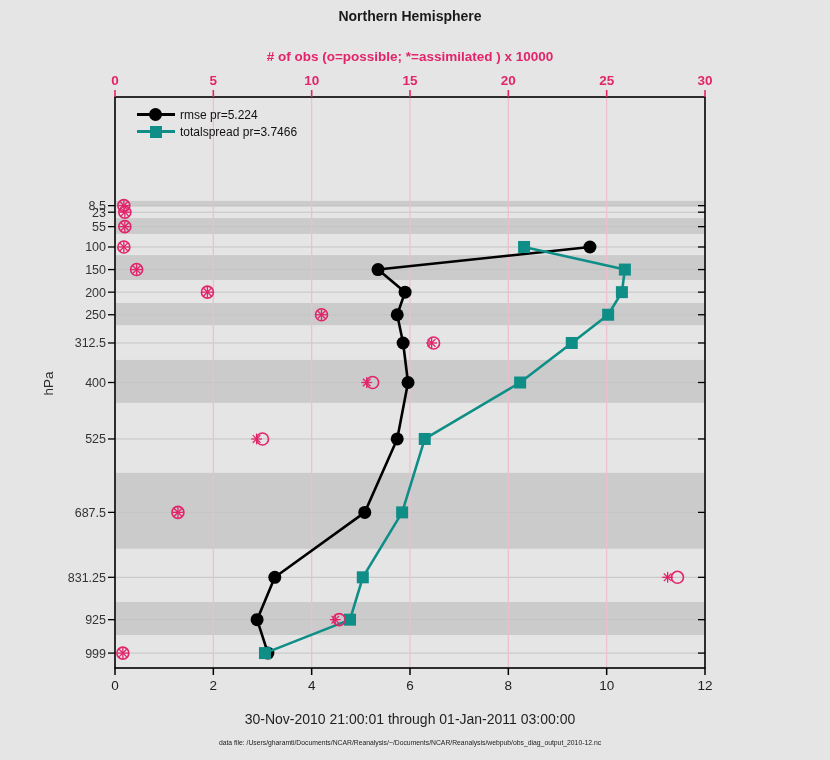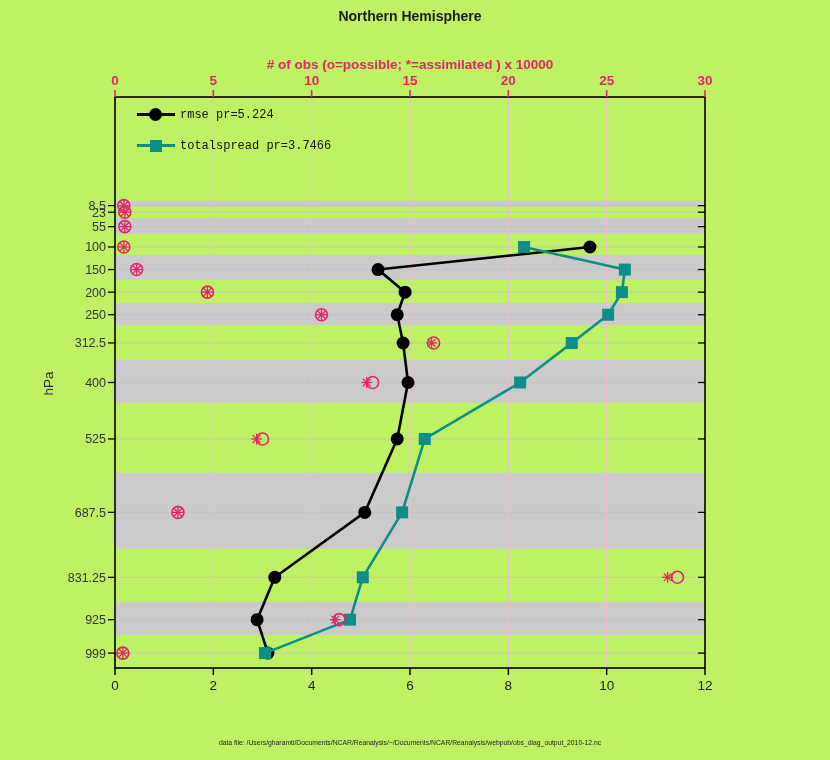--- a/index.html
+++ b/index.html
@@ -1,29 +1,29 @@
 <!DOCTYPE html>
 <html><head>
 <meta charset="utf-8">
 <style>
   html,body{margin:0;padding:0;background:#ffffff;}
   .fig{
-    position:relative;width:830px;height:760px;background:#bef264;overflow:hidden;
+    position:relative;width:830px;height:760px;background:#e5e5e5;overflow:hidden;
     font-family:"Liberation Sans", sans-serif;
   }
   .abs{position:absolute;}
   .plot-centered{left:115px;width:590px;text-align:center;}
   .title1{top:8px;font-size:14px;font-weight:bold;color:#1a1a1a;}
   .title2{top:27px;font-size:14px;font-weight:bold;color:#1a1a1a;letter-spacing:.2px;}
-  .top-label{top:49px;font-size:13.5px;font-weight:bold;color:#e2246a;margin-top:8px;}
+  .top-label{top:49px;font-size:13.5px;font-weight:bold;color:#e2246a;}
   .ylabel{left:36px;top:376px;font-size:13.5px;color:#2b2b2b;transform:rotate(-90deg);transform-origin:center;}
   .xlabel{top:693px;font-size:13.5px;color:#1f1f1f;}
   .dates{top:711px;font-size:14px;color:#1f1f1f;}
   .datafile{top:739px;font-size:6.8px;color:#222222;}
-  .legend{left:137px;top:107px;display:flex;flex-direction:column;gap:16px;font-family:Liberation Mono, monospace;}
+  .legend{left:137px;top:107px;display:flex;flex-direction:column;gap:2px;}
   .lrow{display:flex;align-items:center;gap:5px;height:15px;}
   .lm{position:relative;width:38px;height:14px;flex:0 0 38px;}
   .lm .lline{position:absolute;left:0;right:0;top:5.6px;height:2.8px;}
   .lm .ldot{position:absolute;left:12px;top:0.5px;width:13px;height:13px;border-radius:50%;}
   .lm .lsq{position:absolute;left:13px;top:1.5px;width:11.5px;height:11.5px;}
   .ltext{font-size:12px;color:#111111;white-space:nowrap;}
   svg text{font-family:"Liberation Sans", sans-serif;}
 </style>
 </head>
 <body>
@@ -287,15 +287,16 @@
     </div>
     <div class="lrow">
       <span class="lm">
         <span class="lline" style="background:#0f8e87;"></span>
         <span class="lsq" style="background:#0f8e87;"></span>
       </span>
       <span class="ltext">totalspread pr=3.7466</span>
     </div>
   </div>
 
+  <div class="abs plot-centered dates">30-Nov-2010 21:00:01 through 01-Jan-2011 03:00:00</div>
   <div class="abs plot-centered datafile">data file: /Users/gharamti/Documents/NCAR/Reanalysis/~/Documents/NCAR/Reanalysis/webpub/obs_diag_output_2010-12.nc</div>
 
 </div>
 
 </body></html>

